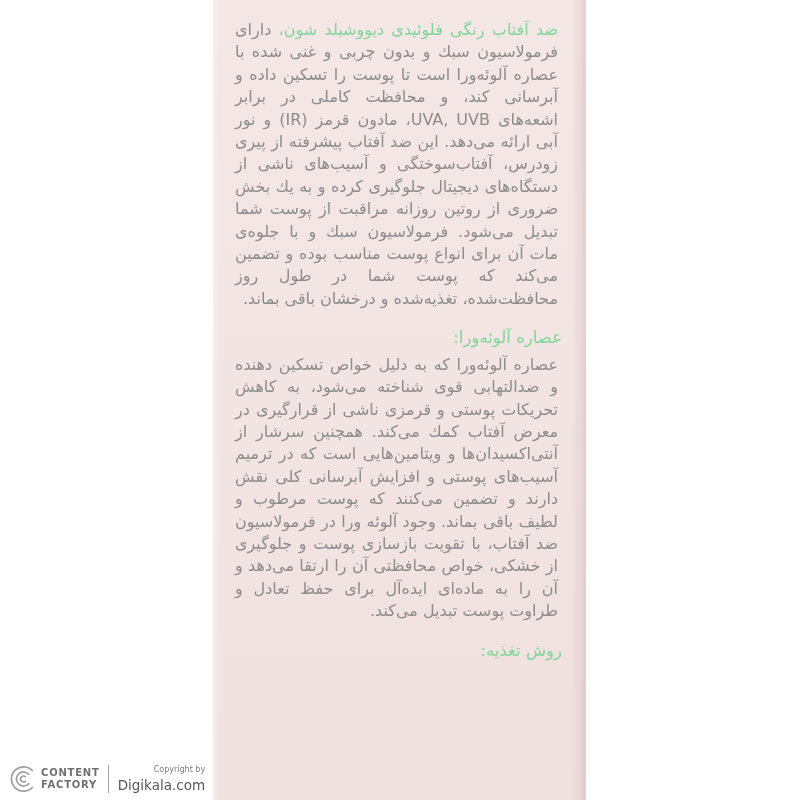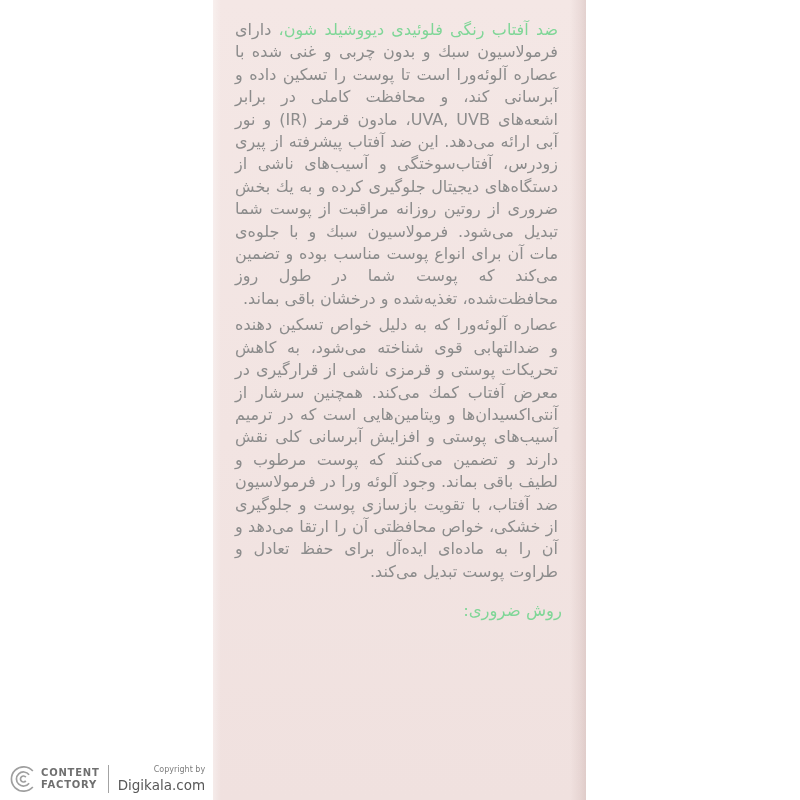--- a/index.html
+++ b/index.html
@@ -116,23 +116,24 @@
 </head>
 <body>
 
 <div class="canvas">
 
   <div class="panel">
     <div class="content">
 
       <p><span class="green">ضد آفتاب رنگی فلوئیدی دیووشیلد شون،</span><span> دارای فرمولاسیون سبك و بدون چربی و غنی شده با عصاره آلوئه‌ورا است تا پوست را تسكین داده و آبرسانی كند، و محافظت كاملی در برابر اشعه‌های UVA, UVB، مادون قرمز (IR) و نور آبی ارائه می‌دهد. این ضد آفتاب پیشرفته از پیری زودرس، آفتاب‌سوختگی و آسیب‌های ناشی از دستگاه‌های دیجیتال جلوگیری كرده و به یك بخش ضروری از روتین روزانه مراقبت از پوست شما تبدیل می‌شود. فرمولاسیون سبك و با جلوه‌ی مات آن برای انواع پوست مناسب بوده و تضمین می‌كند كه پوست شما در طول روز محافظت‌شده، تغذیه‌شده و درخشان باقی بماند.</span></p>
 
+      <h2 class="section-title">عصاره آلوئه‌ورا:</h2>
       <p>عصاره آلوئه‌ورا كه به دلیل خواص تسكین دهنده و ضدالتهابی قوی شناخته می‌شود، به كاهش تحریكات پوستی و قرمزی ناشی از قرارگیری در معرض آفتاب كمك می‌كند. همچنین سرشار از آنتی‌اكسیدان‌ها و ویتامین‌هایی است كه در ترمیم آسیب‌های پوستی و افزایش آبرسانی كلی نقش دارند و تضمین می‌كنند كه پوست مرطوب و لطیف باقی بماند. وجود آلوئه ورا در فرمولاسیون ضد آفتاب، با تقویت بازسازی پوست و جلوگیری از خشكی، خواص محافظتی آن را ارتقا می‌دهد و آن را به ماده‌ای ایده‌آل برای حفظ تعادل و طراوت پوست تبدیل می‌كند.</p>
 
-      <h2 class="section-title">روش ضروری:</h2>
+      <h2 class="section-title">روش تغذیه:</h2>
 
     </div>
   </div>
 
   <div class="watermark">
     <svg class="logo-icon" viewBox="0 0 32 32" fill="none" xmlns="http://www.w3.org/2000/svg">
       <path d="M26.5 7.5 A13 13 0 1 0 26.5 24.5" stroke="#9f9f9f" stroke-width="1.8" fill="none"></path>
       <path d="M22.5 11.5 A7.5 7.5 0 1 0 22.5 20.5" stroke="#9f9f9f" stroke-width="1.8" fill="none"></path>
       <path d="M19 14 A3.2 3.2 0 1 0 19 18" stroke="#9f9f9f" stroke-width="1.8" fill="none"></path>
     </svg>

